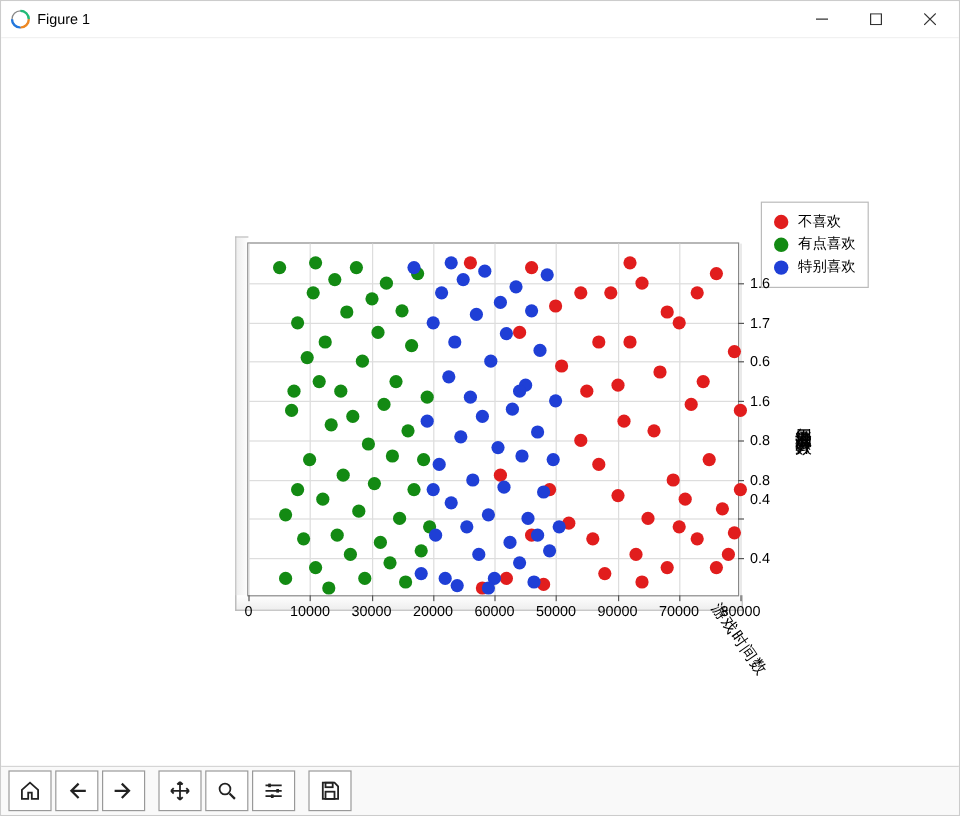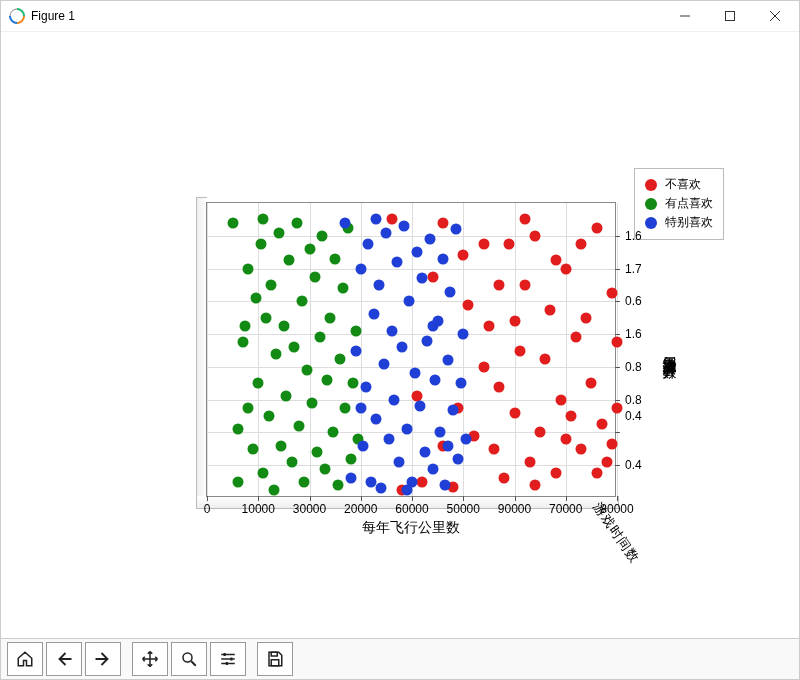--- a/index.html
+++ b/index.html
@@ -282,21 +282,20 @@
           <div class="pt" style="left: 251.125px; top: 255.667px; background: rgb(31, 63, 214);"></div>
           <div class="pt" style="left: 253.688px; top: 180.278px; background: rgb(31, 63, 214);"></div>
           <div class="pt" style="left: 256.25px; top: 131.111px; background: rgb(31, 63, 214);"></div>
           <div class="pt" style="left: 258.812px; top: 236px; background: rgb(31, 63, 214);"></div>
           <div class="pt" style="left: 153.75px; top: 204.861px; background: rgb(31, 63, 214);"></div>
           <div class="pt" style="left: 169.125px; top: 16.3889px; background: rgb(31, 63, 214);"></div>
           <div class="pt" style="left: 225.5px; top: 122.917px; background: rgb(31, 63, 214);"></div>
           <div class="pt" style="left: 199.875px; top: 286.806px; background: rgb(31, 63, 214);"></div>
           <div class="pt" style="left: 240.875px; top: 242.556px; background: rgb(31, 63, 214);"></div>
         </div>
-      <div class="xlabel">每年飞行公里数</div>
       <div class="ylabel">每周消费冰淇淋公升数</div>
       <div class="zlabel">游戏时间数</div>
     </div>
 
   </div>
 
   <div class="toolbar">
     <div class="tbtn">
         <span>
           <svg width="18" height="18" viewBox="0 0 24 24">

